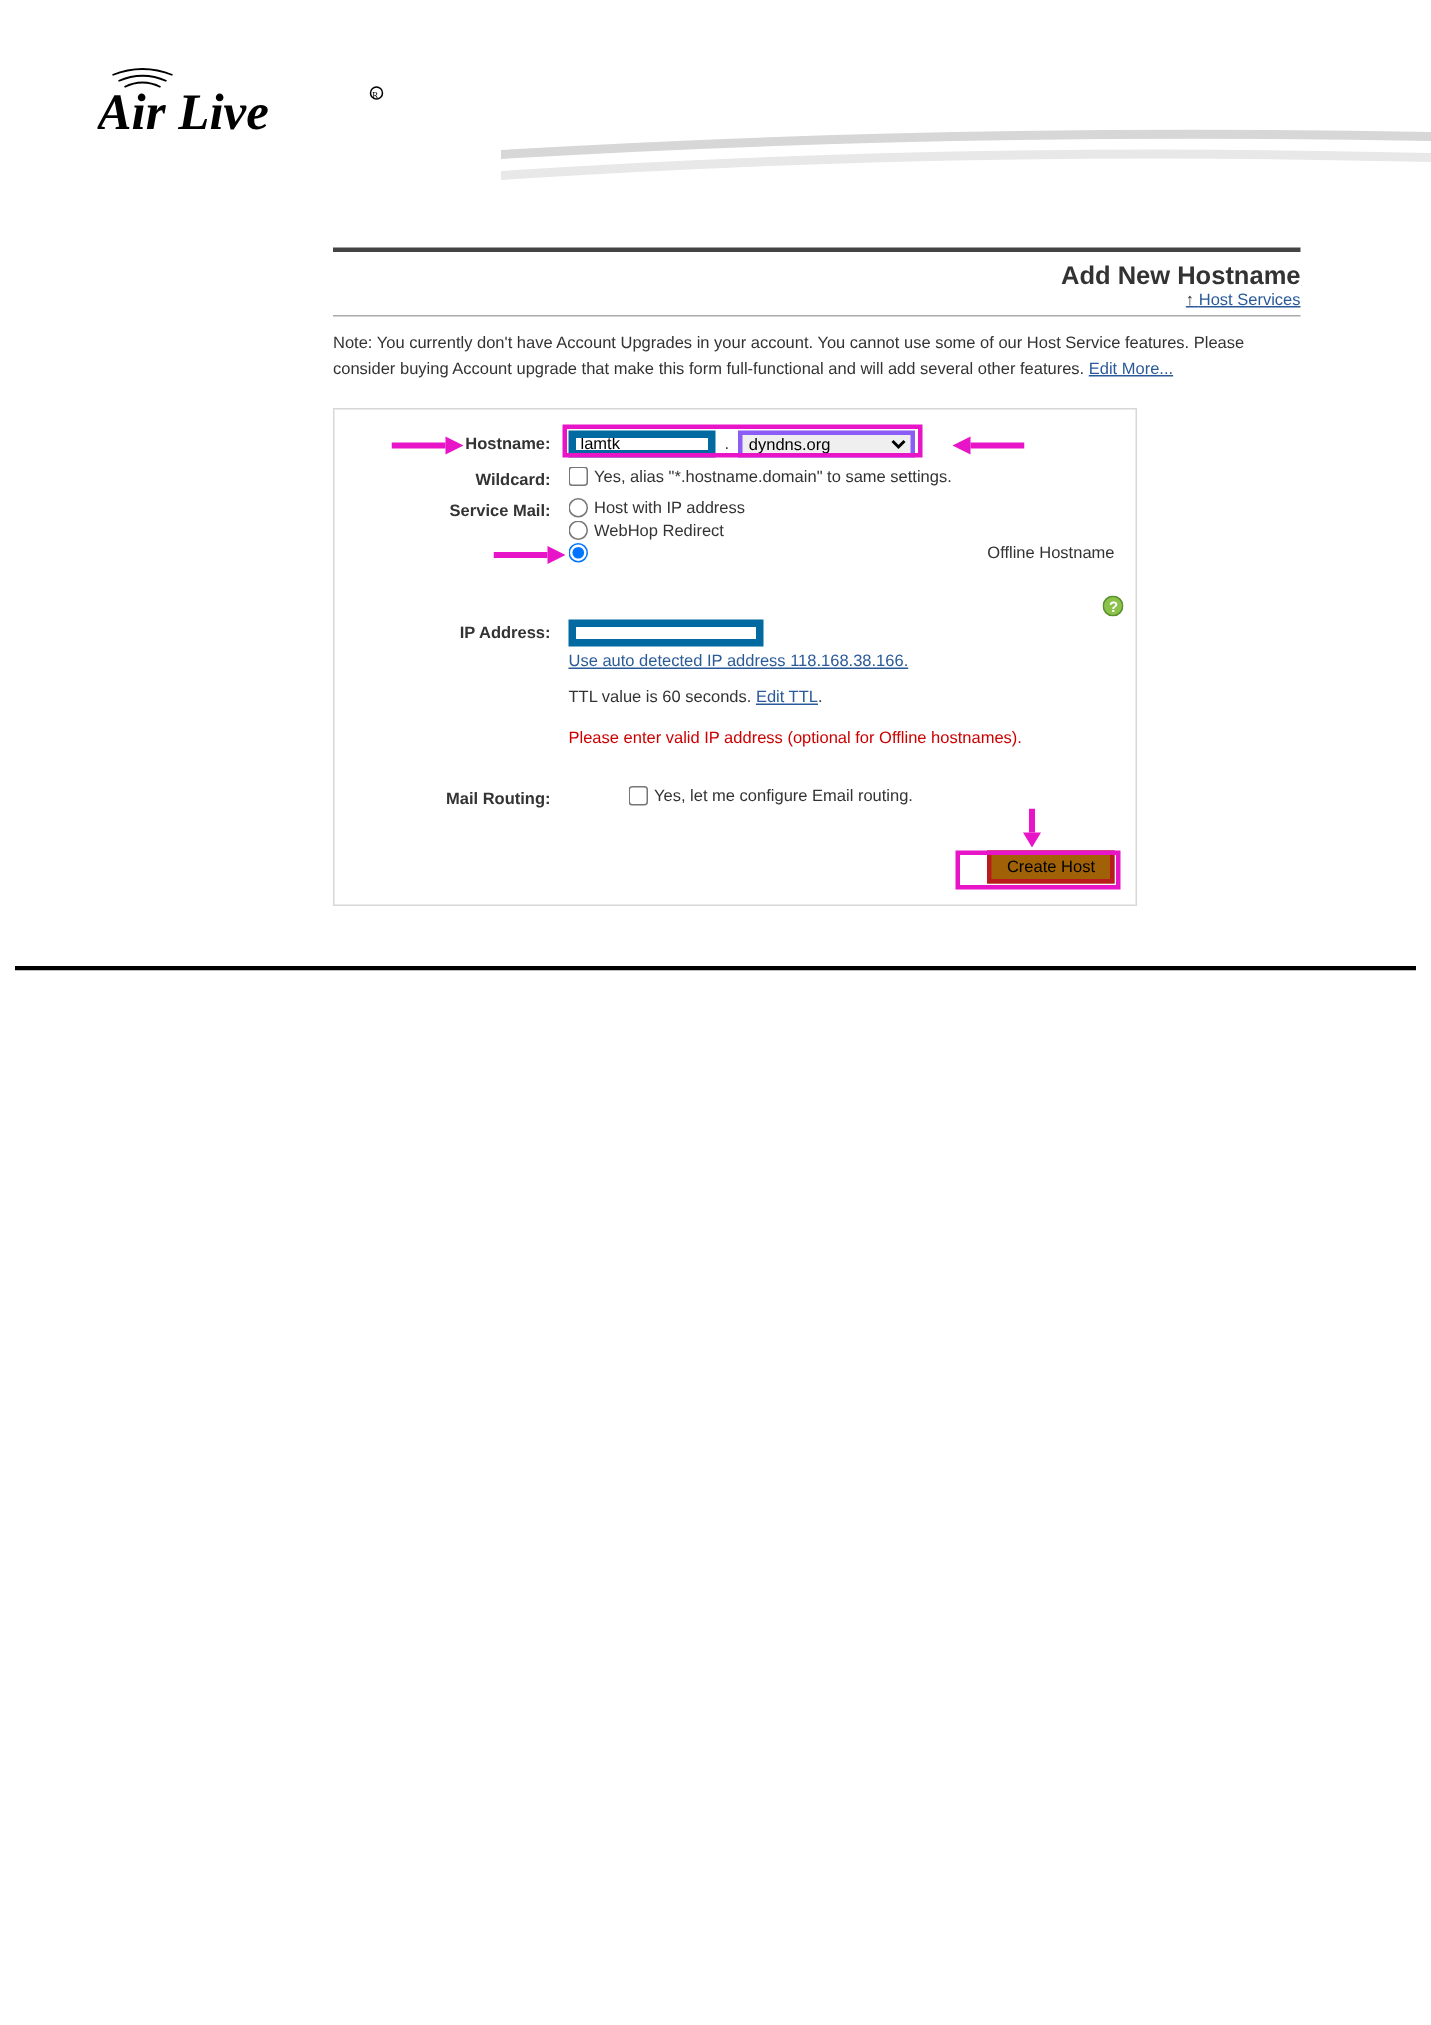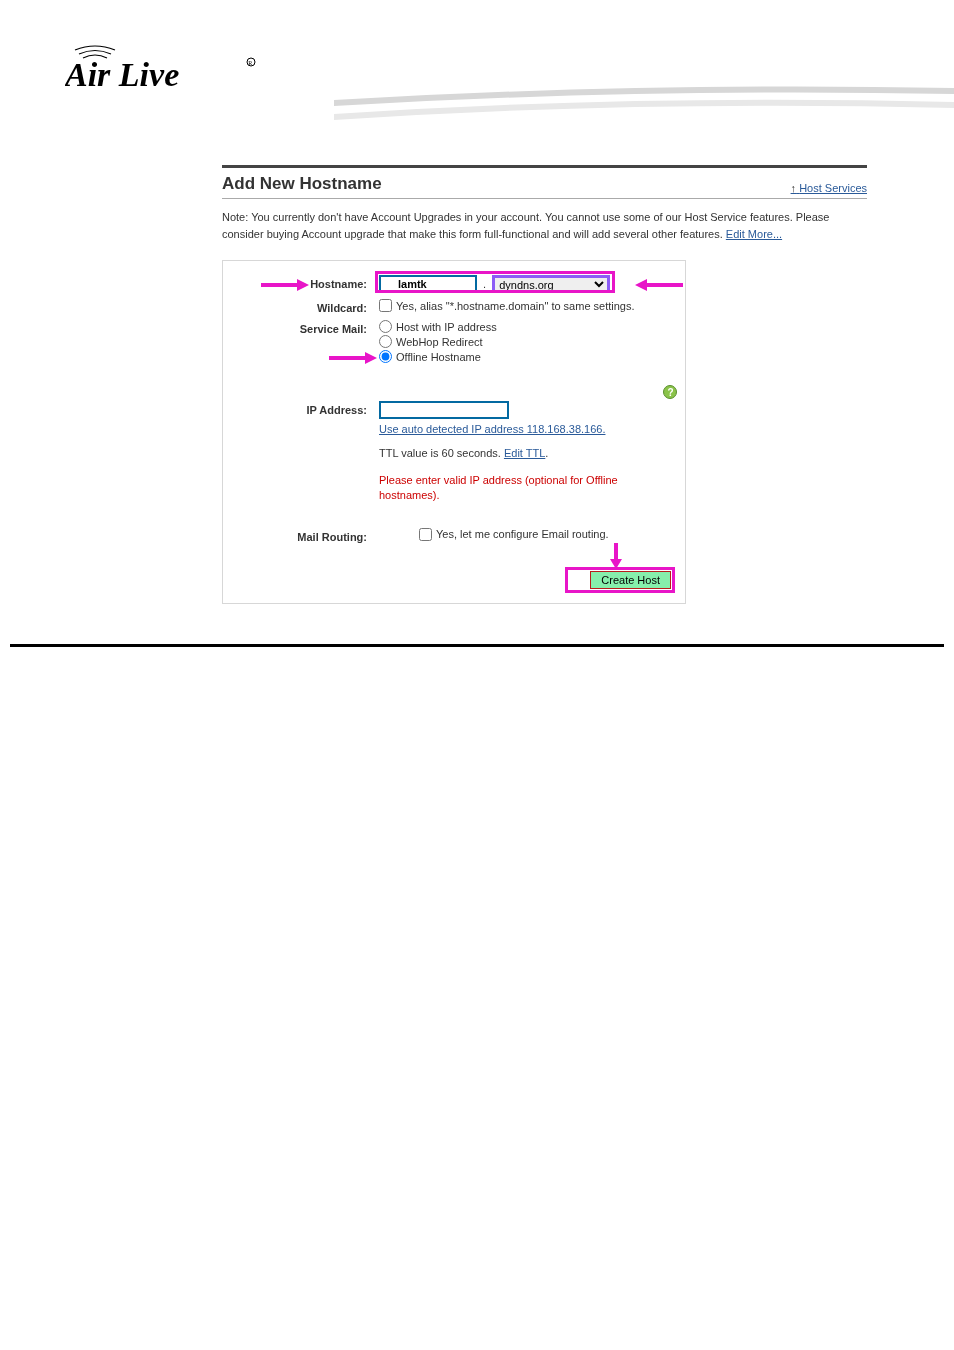--- a/index.html
+++ b/index.html
@@ -36,20 +36,21 @@
   .top-rule {
     border: 0;
     border-top: 3px solid #444;
     margin: 55px 0 0 0;
   }
   .title-row {
     display: flex;
     justify-content: space-between;
     align-items: flex-end;
     padding: 6px 0 4px 0;
+    flex-direction: column;
   }
   .page-title {
     font-size: 17px;
     font-weight: bold;
     color: #333;
     margin: 0;
   }
   .host-services-link {
     color: #2a5a99;
     font-size: 11px;
@@ -70,21 +71,21 @@
     line-height: 1.5;
     margin-bottom: 18px;
   }
   .note a {
     color: #2a5a99;
     text-decoration: underline;
     cursor: pointer;
   }
   .form-box {
     border: 1px solid #d7d7d7;
-    width: 464px;
+    width: 536px;
     padding: 14px 14px 14px 8px;
     margin-bottom: 40px;
     position: relative;
   }
   .row {
     display: flex;
     align-items: flex-start;
     margin-bottom: 6px;
     position: relative;
   }
@@ -95,26 +96,25 @@
     font-weight: bold;
     color: #333;
     padding-top: 3px;
     font-size: 11px;
   }
   .row .field {
     flex: 1;
     color: #333;
   }
   .text-input {
-    border: 2px solid #0369a1;
+    border: 5px solid #0369a1;
     height: 18px;
     font-size: 11px;
-    padding: 1px 17px;
+    padding: 1px 3px;
     vertical-align: middle;
-    font-weight: bold;
   }
   .hostname-input {
     width: 98px;
   }
   .domain-select {
     border: 3px solid #8b5cf6;
     height: 18px;
     font-size: 11px;
     vertical-align: middle;
     width: 118px;
@@ -169,22 +169,22 @@
     margin-bottom: 28px;
     gap: 40px;
   }
   .button-row {
     text-align: right;
     position: relative;
   }
   .create-btn {
     font-size: 11px;
     padding: 2px 10px;
-    border: 1px solid #b91c1c;
-    background: #86efac;
+    border: 3px solid #b91c1c;
+    background: #a16207;
     cursor: pointer;
   }
   .hl-box {
     position: absolute;
     border: 3px solid #e815c8;
     pointer-events: none;
   }
   .arrow {
     position: absolute;
     pointer-events: none;
@@ -268,21 +268,21 @@
       <div class="label">Service Mail:</div>
       <div class="field">
         <label class="radio-line">
           <input type="radio" name="st" style="">
           <span>Host with IP address</span>
         </label>
         <label class="radio-line">
           <input type="radio" name="st" style="">
           <span>WebHop Redirect</span>
         </label>
-        <label class="radio-line" style="position:relative;">
+        <label class="radio-line" style="position:relative;justify-content:space-between;">
           <input type="radio" name="st" checked="" style="">
           <span>Offline Hostname</span>
           <svg class="arrow" style="left:-50px; top:1px;" width="48" height="14">
               <line x1="0" y1="7" x2="36" y2="7" stroke="#e815c8" stroke-width="4"></line>
               <polygon points="36,1 48,7 36,13" fill="#e815c8"></polygon>
             </svg>
         </label>
       </div>
     </div>
 

